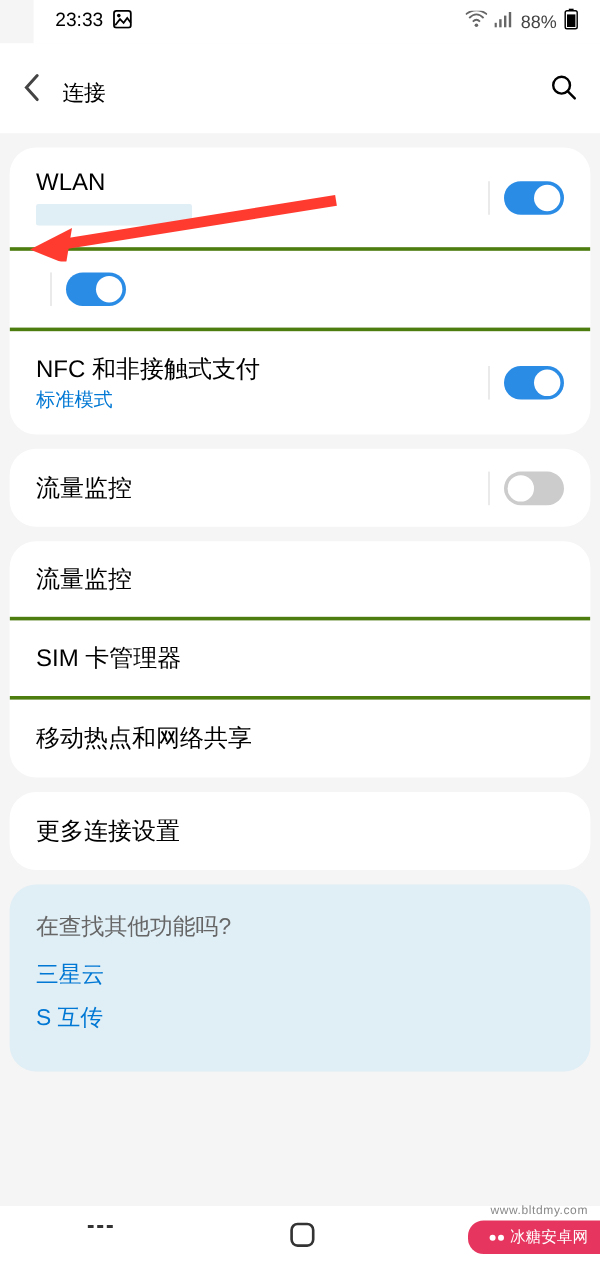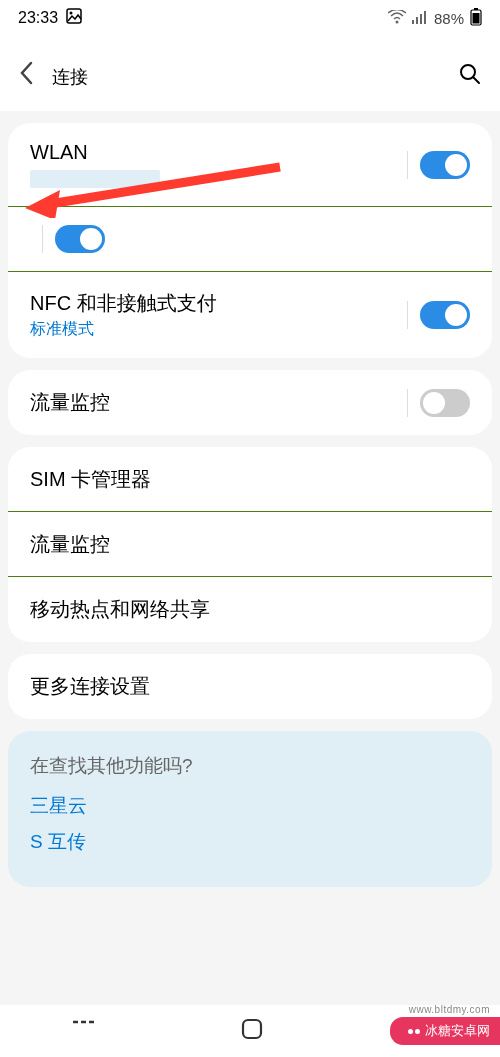--- a/index.html
+++ b/index.html
@@ -17,20 +17,21 @@
     }
     .status-bar {
       height: 36px;
       display: flex;
       justify-content: space-between;
       align-items: center;
       padding: 0 18px;
       background: #fff;
       font-size: 16px;
       color: #000;
+      margin-left: 28px;
     }
     .status-left {
       display: flex;
       align-items: center;
       gap: 8px;
       font-weight: 500;
     }
     .status-right {
       display: flex;
       align-items: center;
@@ -66,21 +67,21 @@
       background: #fff;
       margin: 12px 8px 0;
       border-radius: 22px;
       overflow: hidden;
     }
     .setting-row {
       display: flex;
       align-items: center;
       padding: 18px 22px;
       min-height: 65px;
-      border-bottom: 1px solid #4d7c0f;
+      border-bottom: 3px solid #4d7c0f;
     }
     .setting-row:last-child {
       border-bottom: none;
     }
     .setting-content {
       flex: 1;
     }
     .setting-title {
       font-size: 20px;
       color: #000;
@@ -296,26 +297,26 @@
     <div class="divider-v"></div>
     <div class="toggle off">
         <div class="toggle-knob"></div>
       </div>
   </div>
 </div>
 
 <div class="card">
   <div class="setting-row">
     <div class="setting-content">
+      <div class="setting-title">流量监控</div>
+    </div>
+  </div>
+  <div class="setting-row">
+    <div class="setting-content">
       <div class="setting-title">SIM 卡管理器</div>
-    </div>
-  </div>
-  <div class="setting-row">
-    <div class="setting-content">
-      <div class="setting-title">流量监控</div>
     </div>
   </div>
   <div class="setting-row">
     <div class="setting-content">
       <div class="setting-title">移动热点和网络共享</div>
     </div>
   </div>
 </div>
 
 <div class="card">

